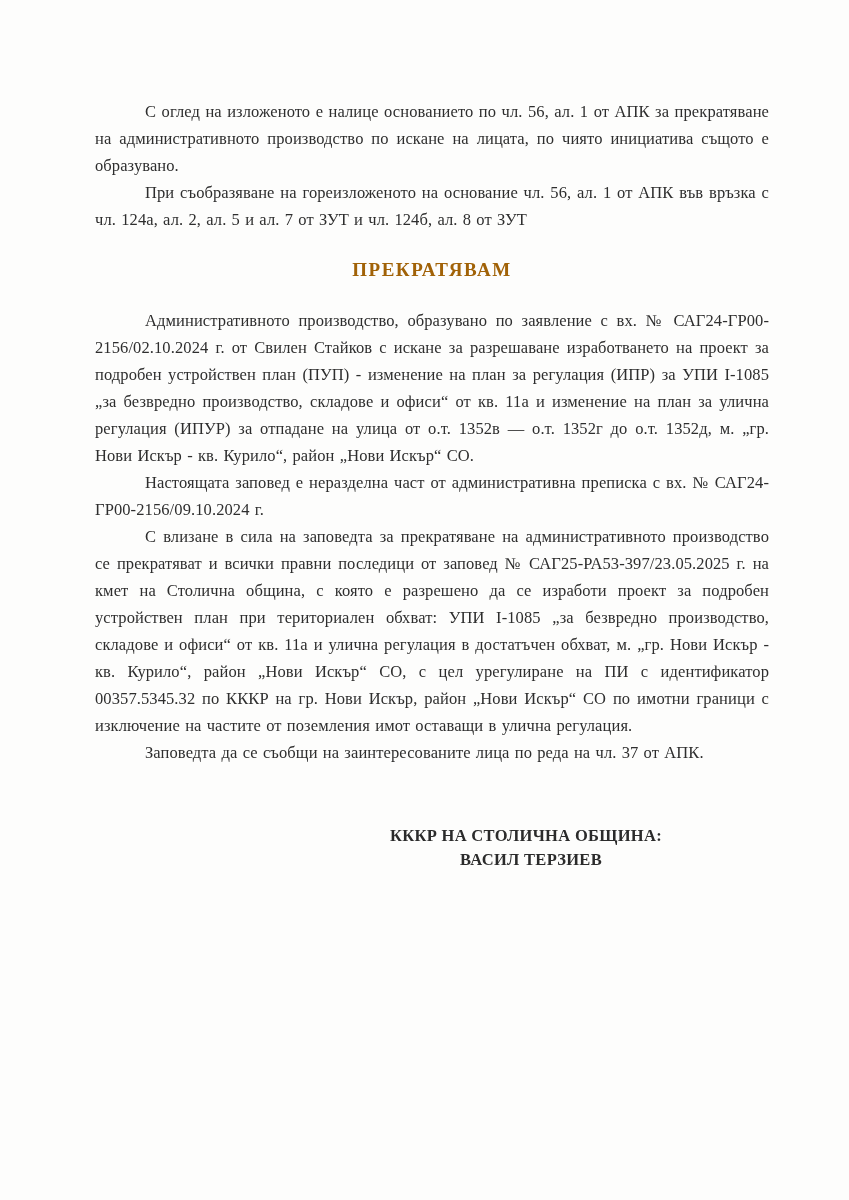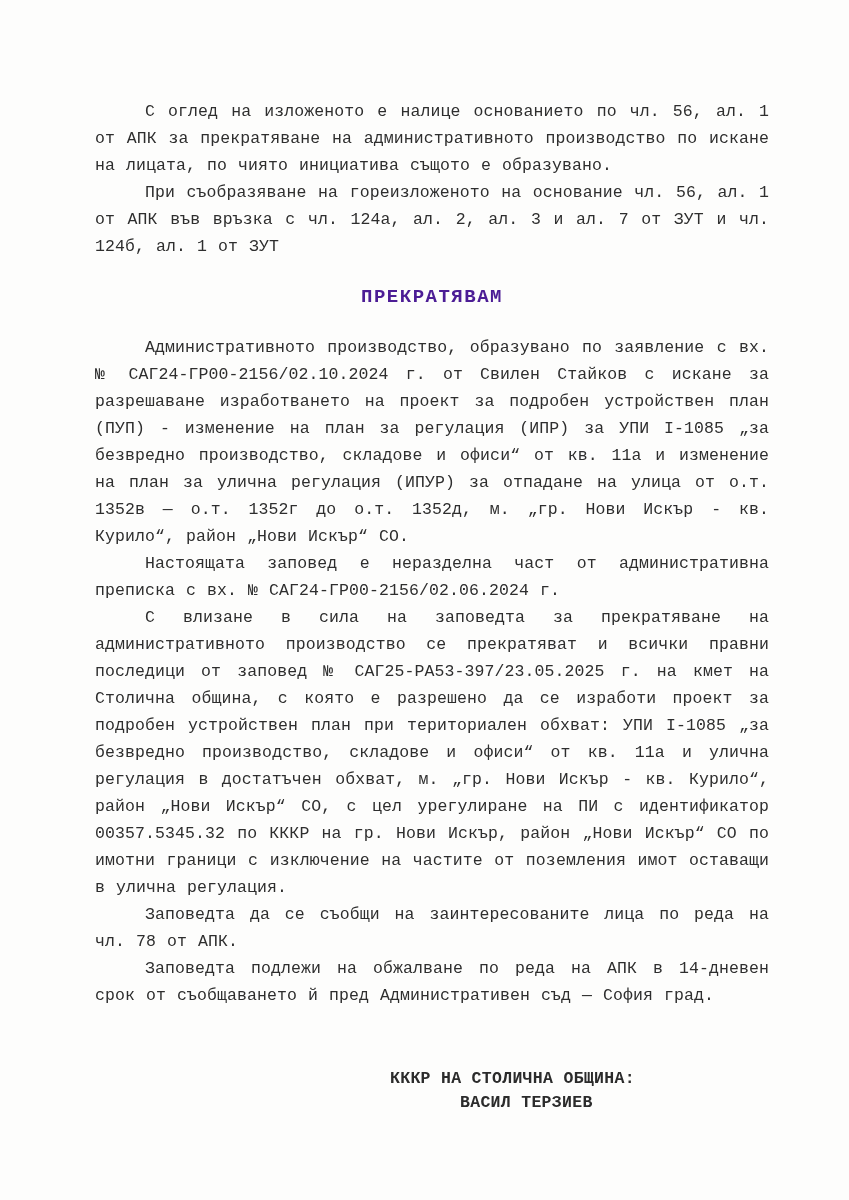--- a/index.html
+++ b/index.html
@@ -7,69 +7,68 @@
     padding: 0;
     background: #e8e8e8;
   }
   .page {
     position: relative;
     width: 849px;
     height: 1200px;
     margin: 0 auto;
     background: #fdfdfc;
     color: #2e2e2e;
-    font-family: Liberation Mono, monospace;
+    font-family: Liberation Serif, serif;
     overflow: hidden;
     box-sizing: border-box;
     padding: 98px 80px 0 95px;
   }
   .para {
     margin: 0;
     font-size: 16.5px;
     line-height: 27px;
     text-align: justify;
     text-indent: 50px;
     letter-spacing: 0.1px;
     word-spacing: 1px;
   }
   .heading {
     margin: 26px 0 26px 0;
     font-size: 19px;
     font-weight: bold;
     text-align: center;
     letter-spacing: 1.5px;
-    color: #4c1d95;
+    color: #a16207;
   }
   .signature {
     margin-top: 58px;
     margin-left: 295px;
     font-weight: bold;
     font-size: 16.5px;
     line-height: 24px;
     color: #2b2b2b;
     letter-spacing: 0.3px;
   }
   .sig-name {
     margin-left: 70px;
   }
 </style>
 </head>
 <body>
 
 <div class="page">
 
   <p class="para">С оглед на изложеното е налице основанието по чл. 56, ал. 1 от АПК за прекратяване на административното производство по искане на лицата, по чиято инициатива същото е образувано.</p>
-  <p class="para">При съобразяване на гореизложеното на основание чл. 56, ал. 1 от АПК във връзка с чл. 124а, ал. 2, ал. 3 и ал. 7 от ЗУТ и чл. 124б, ал. 1 от ЗУТ</p>
+  <p class="para">При съобразяване на гореизложеното на основание чл. 56, ал. 1 от АПК във връзка с чл. 124а, ал. 2, ал. 5 и ал. 7 от ЗУТ и чл. 124б, ал. 8 от ЗУТ</p>
 
   <h1 class="heading">ПРЕКРАТЯВАМ</h1>
 
   <p class="para">Административното производство, образувано по заявление с вх. № САГ24-ГР00-2156/02.10.2024 г. от Свилен Стайков с искане за разрешаване изработването на проект за подробен устройствен план (ПУП) - изменение на план за регулация (ИПР) за УПИ I-1085 „за безвредно производство, складове и офиси“ от кв. 11а и изменение на план за улична регулация (ИПУР) за отпадане на улица от о.т. 1352в — о.т. 1352г до о.т. 1352д, м. „гр. Нови Искър - кв. Курило“, район „Нови Искър“ СО.</p>
-  <p class="para">Настоящата заповед е неразделна част от административна преписка с вх. № САГ24-ГР00-2156/02.06.2024 г.</p>
+  <p class="para">Настоящата заповед е неразделна част от административна преписка с вх. № САГ24-ГР00-2156/09.10.2024 г.</p>
   <p class="para">С влизане в сила на заповедта за прекратяване на административното производство се прекратяват и всички правни последици от заповед № САГ25-РА53-397/23.05.2025 г. на кмет на Столична община, с която е разрешено да се изработи проект за подробен устройствен план при териториален обхват: УПИ I-1085 „за безвредно производство, складове и офиси“ от кв. 11а и улична регулация в достатъчен обхват, м. „гр. Нови Искър - кв. Курило“, район „Нови Искър“ СО, с цел урегулиране на ПИ с идентификатор 00357.5345.32 по КККР на гр. Нови Искър, район „Нови Искър“ СО по имотни граници с изключение на частите от поземления имот оставащи в улична регулация.</p>
-  <p class="para">Заповедта да се съобщи на заинтересованите лица по реда на чл. 78 от АПК.</p>
-  <p class="para">Заповедта подлежи на обжалване по реда на АПК в 14-дневен срок от съобщаването й пред Административен съд — София град.</p>
+  <p class="para">Заповедта да се съобщи на заинтересованите лица по реда на чл. 37 от АПК.</p>
 
   <div class="signature">
     <div class="sig-title">КККР НА СТОЛИЧНА ОБЩИНА:</div>
     <div class="sig-name">ВАСИЛ ТЕРЗИЕВ</div>
   </div>
 
 </div>
 
 </body></html>

